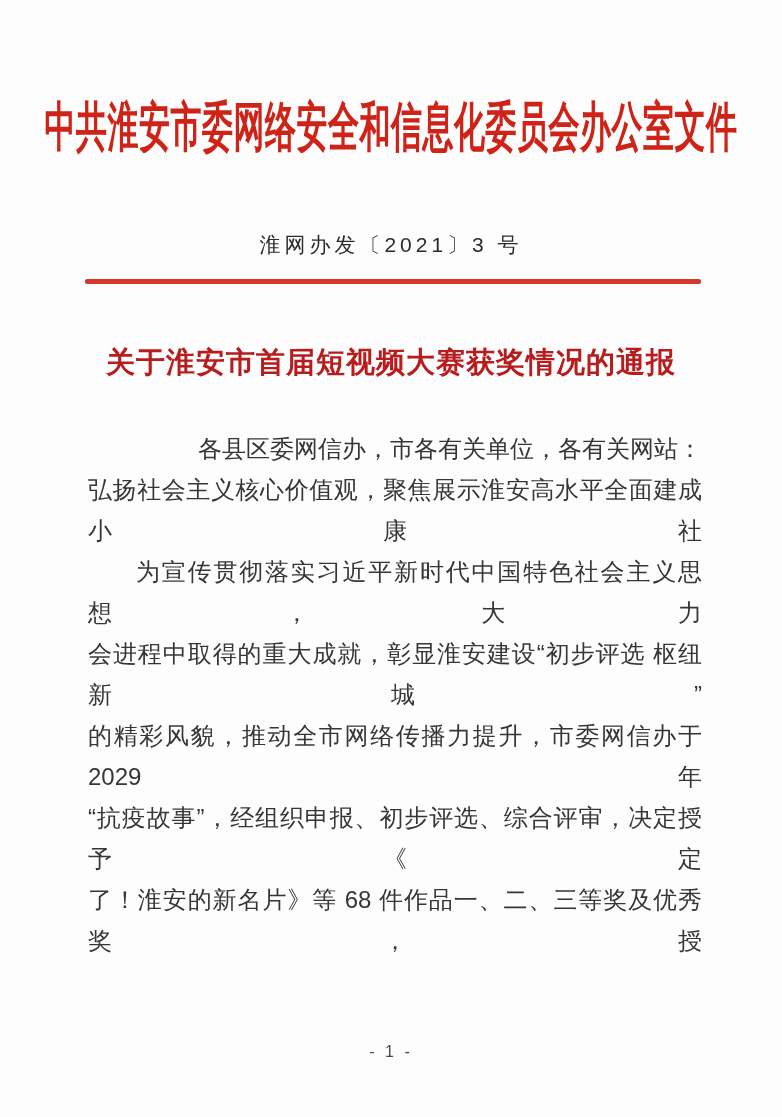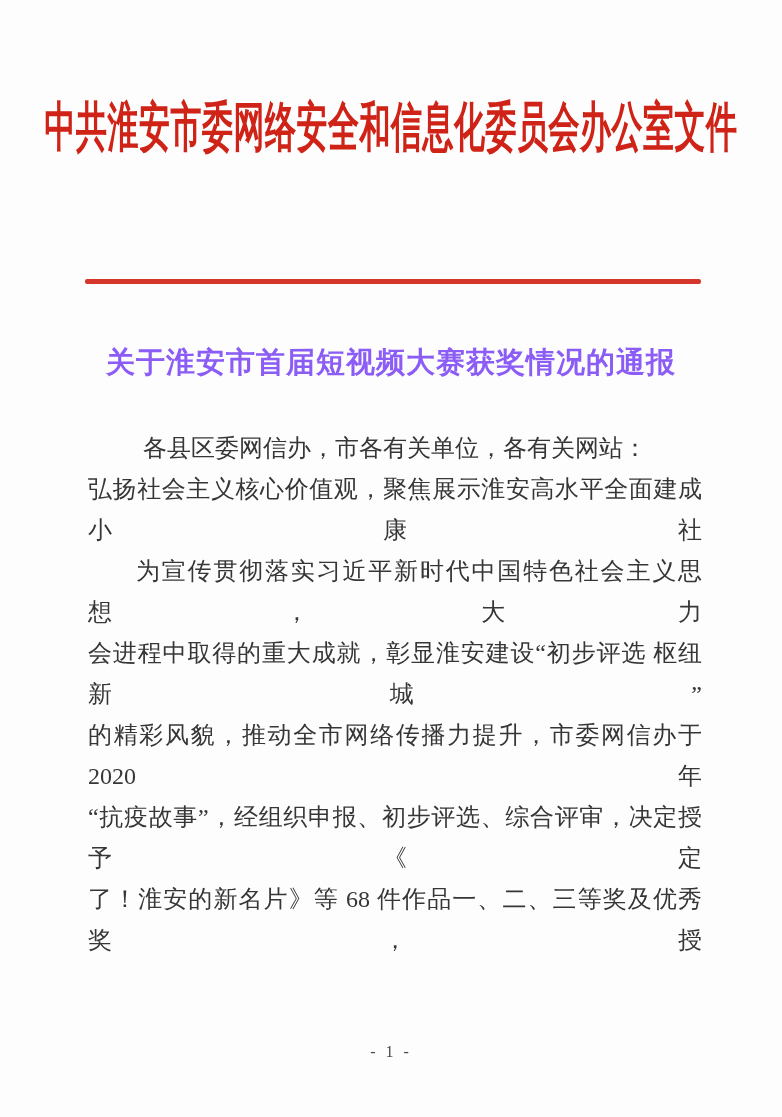--- a/index.html
+++ b/index.html
@@ -6,21 +6,21 @@
     margin: 0;
     padding: 0;
     background: #ffffff;
   }
   .page {
     position: relative;
     width: 782px;
     height: 1117px;
     background: #fdfdfd;
     overflow: hidden;
-    font-family: Liberation Serif, serif;
+    font-family: Liberation Sans, sans-serif;
   }
   .red-header {
     position: absolute;
     top: 92px;
     left: 0;
     right: 0;
     text-align: center;
     font-size: 31px;
     font-weight: bold;
     color: var(--red, #cf2318);
@@ -51,35 +51,35 @@
   }
   .doc-title {
     position: absolute;
     top: 343px;
     left: 0;
     right: 0;
     margin: 0;
     text-align: center;
     font-size: 29px;
     font-weight: bold;
-    color: #8b5cf6;
+    color: #b91c1c;
     letter-spacing: 1px;
     white-space: nowrap;
   }
   .body {
     position: absolute;
     top: 428px;
     left: 88px;
     width: 614px;
     font-size: 24px;
     line-height: 41px;
     color: #363636;
   }
   .line {
-    text-align: center;
+    text-align: right;
     white-space: normal;
   }
   .line.just {
     text-align: justify;
     text-align-last: justify;
   }
   .line.indent {
     text-indent: 2em;
   }
   .footer {
@@ -92,29 +92,30 @@
     color: #4a4a4a;
     letter-spacing: 3px;
   }
 </style>
 </head>
 <body>
 
 <div class="page">
   <div class="red-header">中共淮安市委网络安全和信息化委员会办公室文件</div>
 
+  <div class="doc-number">淮网办发〔2021〕3 号</div>
 
   <div class="red-line"></div>
 
   <h1 class="doc-title">关于淮安市首届短视频大赛获奖情况的通报</h1>
 
   <div class="body">
       <div class="line">各县区委网信办，市各有关单位，各有关网站：</div>
       <div class="line just">弘扬社会主义核心价值观，聚焦展示淮安高水平全面建成小康社</div>
       <div class="line indent just">为宣传贯彻落实习近平新时代中国特色社会主义思想，大力</div>
       <div class="line just">会进程中取得的重大成就，彰显淮安建设“初步评选 枢纽新城”</div>
-      <div class="line just">的精彩风貌，推动全市网络传播力提升，市委网信办于 2020 年</div>
+      <div class="line just">的精彩风貌，推动全市网络传播力提升，市委网信办于 2029 年</div>
       <div class="line just">“抗疫故事”，经组织申报、初步评选、综合评审，决定授予《定</div>
       <div class="line just">了！淮安的新名片》等 68 件作品一、二、三等奖及优秀奖，授</div>
     </div>
 
   <div class="footer">- 1 -</div>
 </div>
 
 </body></html>

